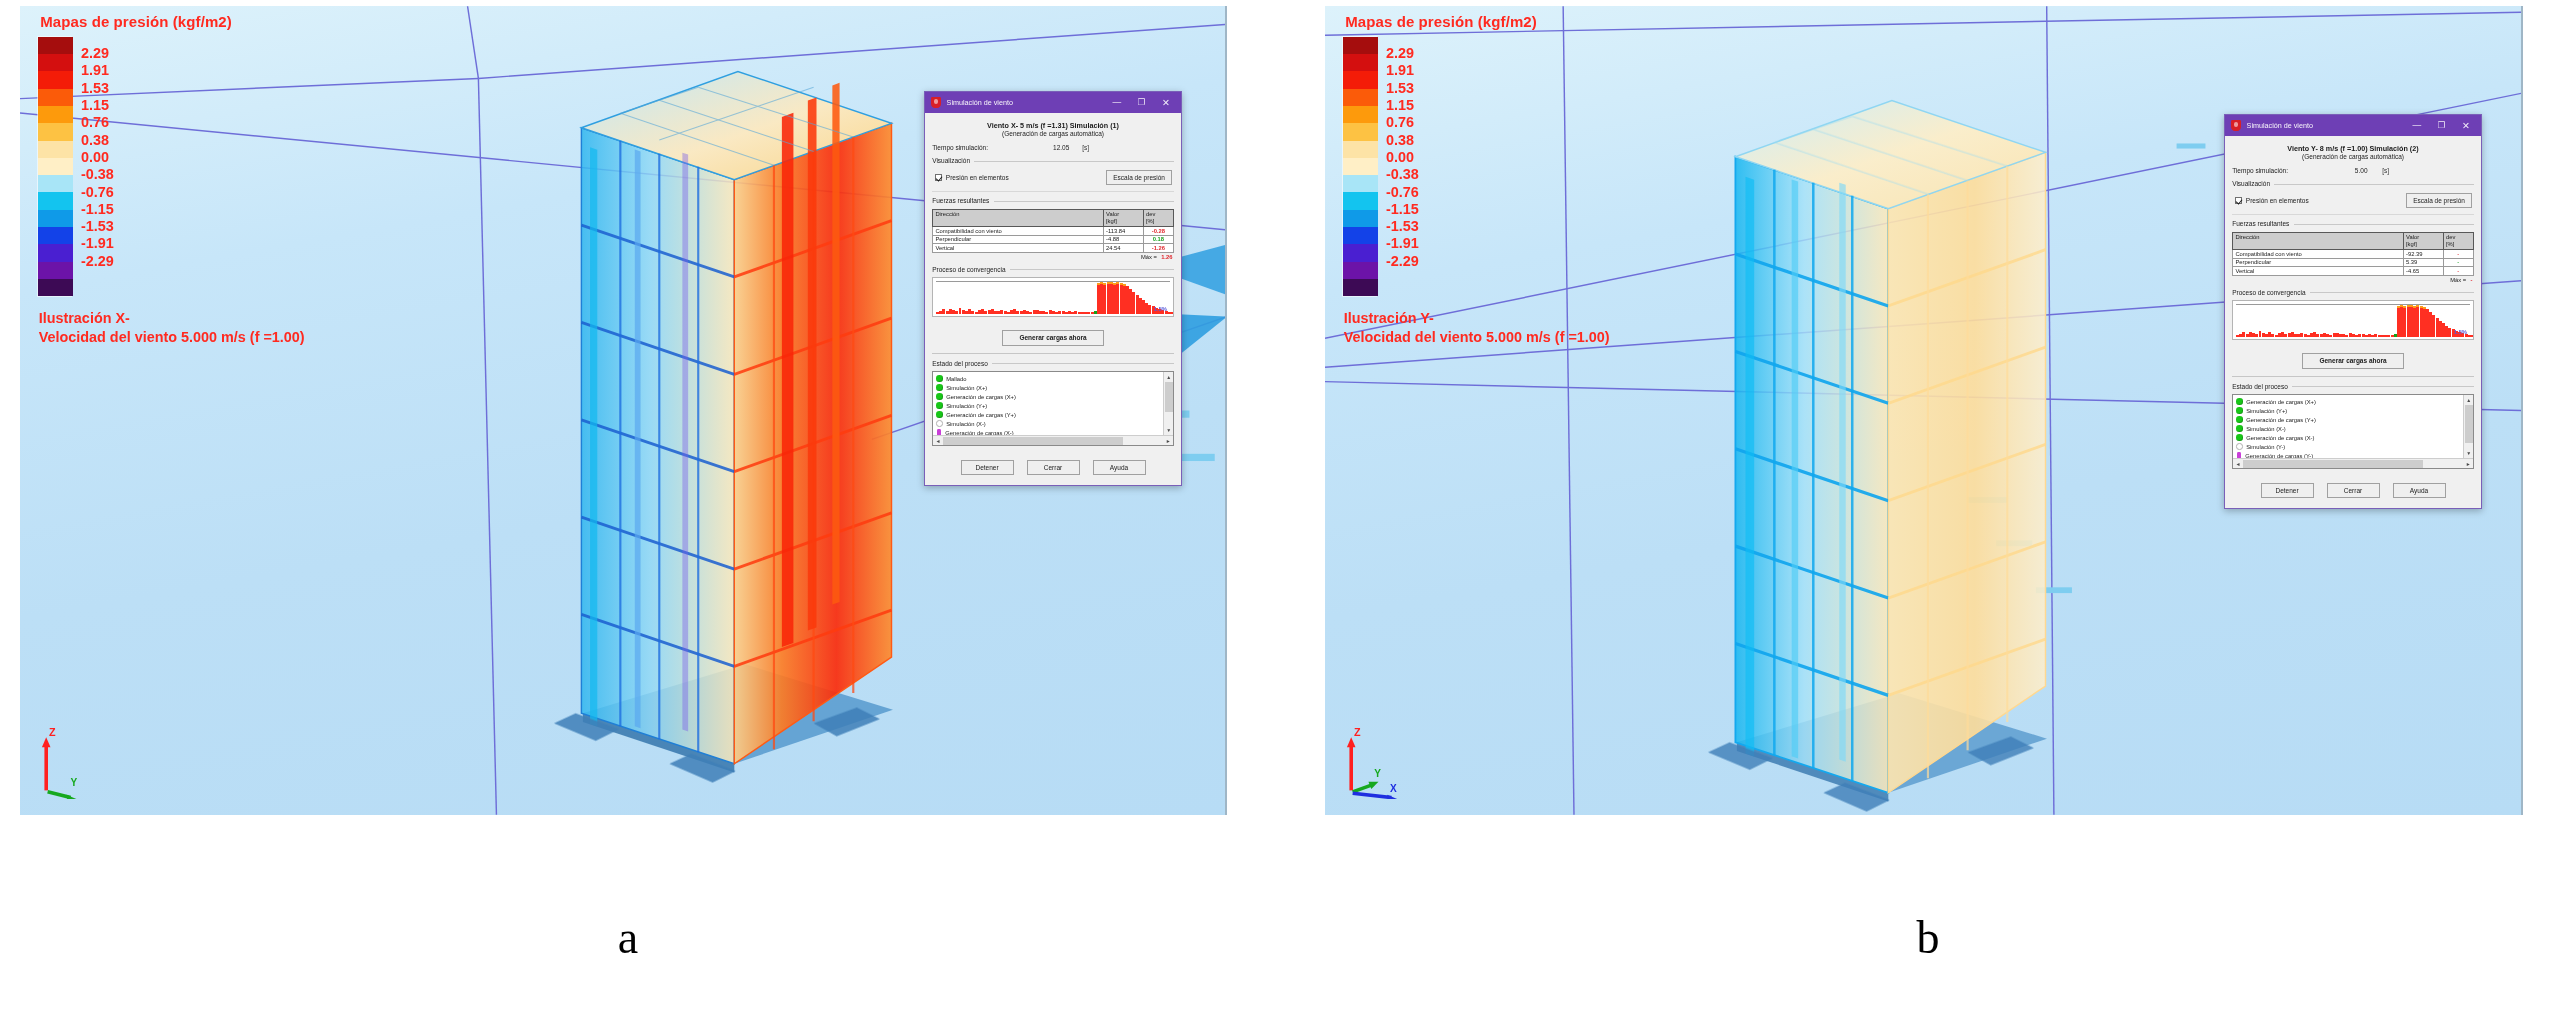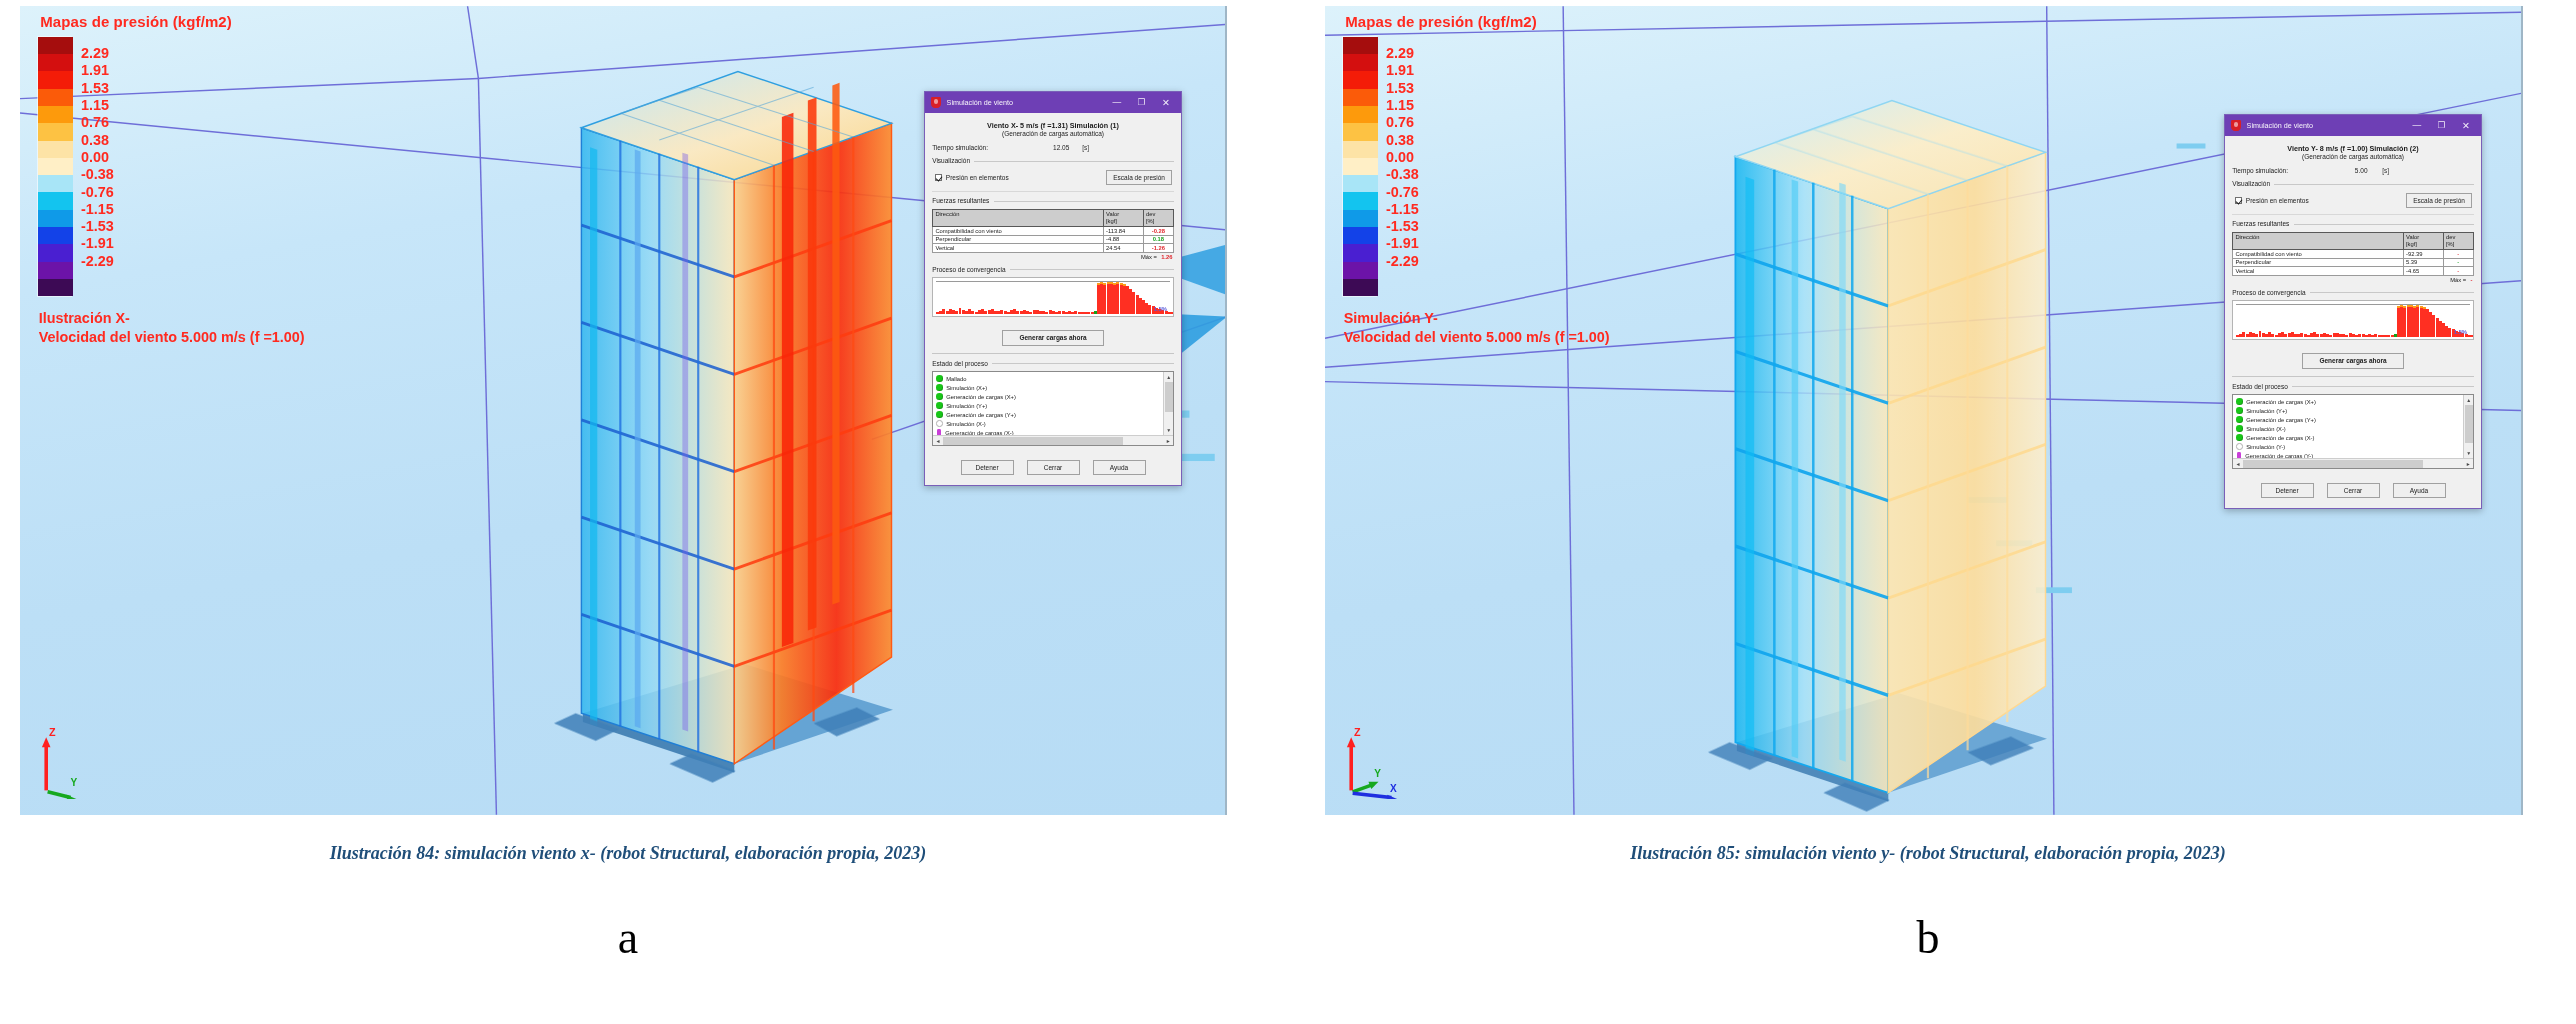--- a/index.html
+++ b/index.html
@@ -770,21 +770,20 @@
 
           <div class="footer-buttons">
             <button class="btn">Detener</button>
             <button class="btn">Cerrar</button>
             <button class="btn">Ayuda</button>
           </div>
         </div>
       </div>
     </div>
 
-    <div class="fig-caption">Ilustración 84: simulación viento x- (robot Structural, elaboración propia, 2023)</div>
     <div class="panel-letter">a</div>
   </div>
 
   <div class="figure right">
     <div class="page-gutter"></div>
 
     <div class="viewport">
       <svg width="1198" height="809" style="position:absolute;left:0;top:0;" viewBox="0 0 1660 1120">
         <line x1="0" y1="40" x2="1660" y2="8" stroke="#6e6ed8" stroke-width="2"></line>
         <line x1="0" y1="460" x2="1660" y2="120" stroke="#6e6ed8" stroke-width="2"></line>
@@ -829,21 +828,21 @@
               <div class="legend-label">0.00</div>
               <div class="legend-label">-0.38</div>
               <div class="legend-label">-0.76</div>
               <div class="legend-label">-1.15</div>
               <div class="legend-label">-1.53</div>
               <div class="legend-label">-1.91</div>
               <div class="legend-label">-2.29</div>
             </div>
         </div>
         <div class="legend-caption">
-          <div>Simulación Y-</div>
+          <div>Ilustración Y-</div>
           <div>Velocidad del viento 5.000 m/s  (f =1.00)</div>
         </div>
       </div>
 
       <div class="building-wrap">
         <svg width="375" height="744" viewBox="0 0 520 1030">
           <defs>
             <linearGradient id="faceLeftB" x1="0" y1="0" x2="1" y2="0">
               <stop offset="0%" stop-color="#14b6f0" stop-opacity=".85"></stop>
               <stop offset="45%" stop-color="#a5e2f8" stop-opacity=".8"></stop>
@@ -1142,18 +1141,17 @@
 
           <div class="footer-buttons">
             <button class="btn">Detener</button>
             <button class="btn">Cerrar</button>
             <button class="btn">Ayuda</button>
           </div>
         </div>
       </div>
     </div>
 
-    <div class="fig-caption">Ilustración 85: simulación viento y- (robot Structural, elaboración propia, 2023)</div>
     <div class="panel-letter">b</div>
   </div>
 
 </div>
 
 
 </body></html>

